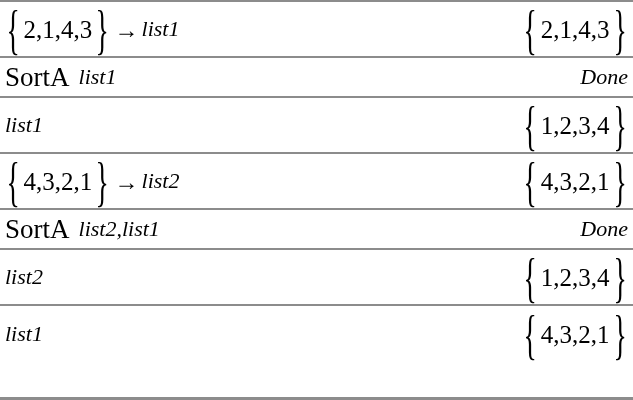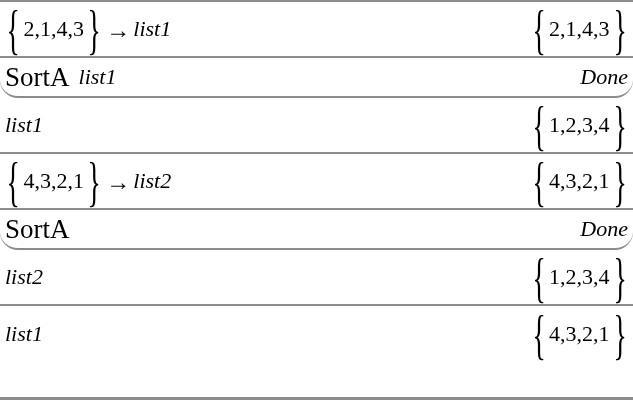--- a/index.html
+++ b/index.html
@@ -36,21 +36,21 @@
     border-bottom: 2px solid #8c8c8c;
     background: #ffffff;
     overflow: hidden;
   }
   .history-row:last-child {
     border-bottom: none;
   }
 
   
   .row-tall   { flex: 0 0 56px; height: 56px; }
-  .row-short  { flex: 0 0 40px; height: 40px; border-radius: 18px; }
+  .row-short  { flex: 0 0 40px; height: 40px; }
 
   .entry-input {
     display: flex;
     align-items: center;
     white-space: nowrap;
     flex: 0 1 auto;
     min-width: 0;
   }
   .entry-result {
     display: flex;
@@ -93,21 +93,21 @@
     line-height: 1;
     display: inline-block;
     transform: scaleY(1.85) scaleX(0.92);
     transform-origin: center center;
     padding: 0 1px;
   }
   .brace-l { margin-right: 2px; }
   .brace-r { margin-left: 2px; }
   .brace-body {
     font-style: normal;
-    font-size: 22px;
+    font-size: 25px;
     line-height: 1;
     letter-spacing: 0px;
   }
 </style>
 </head>
 <body>
 
 <div id="calc-history">
 
   <div class="history-row row-tall">
@@ -169,20 +169,21 @@
         <span class="brace-body">4,3,2,1</span>
         <span class="brace brace-r">}</span>
       </span>
     </div>
   </div>
 
   <div class="history-row row-short">
     <div class="entry-input">
       <span class="mono-up">SortA</span>
       <span class="space-gap"></span>
+      <span class="var-it">list2,list1</span>
     </div>
     <div class="entry-result">
       <span class="var-it">Done</span>
     </div>
   </div>
 
   <div class="history-row row-tall">
     <div class="entry-input">
       <span class="var-it">list2</span>
     </div>

